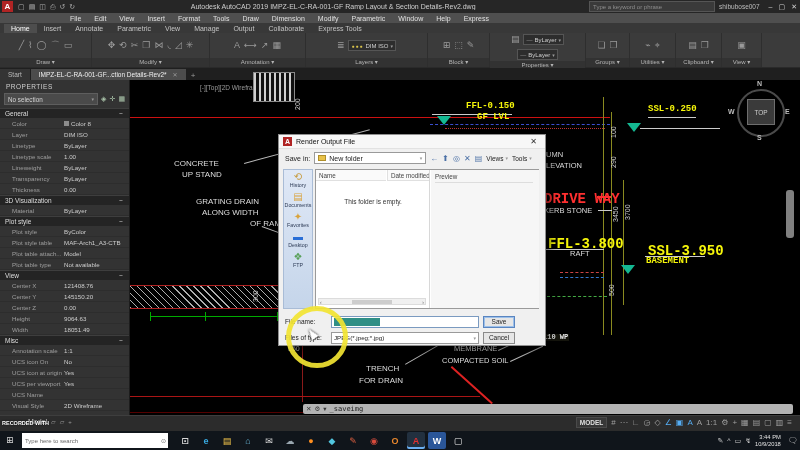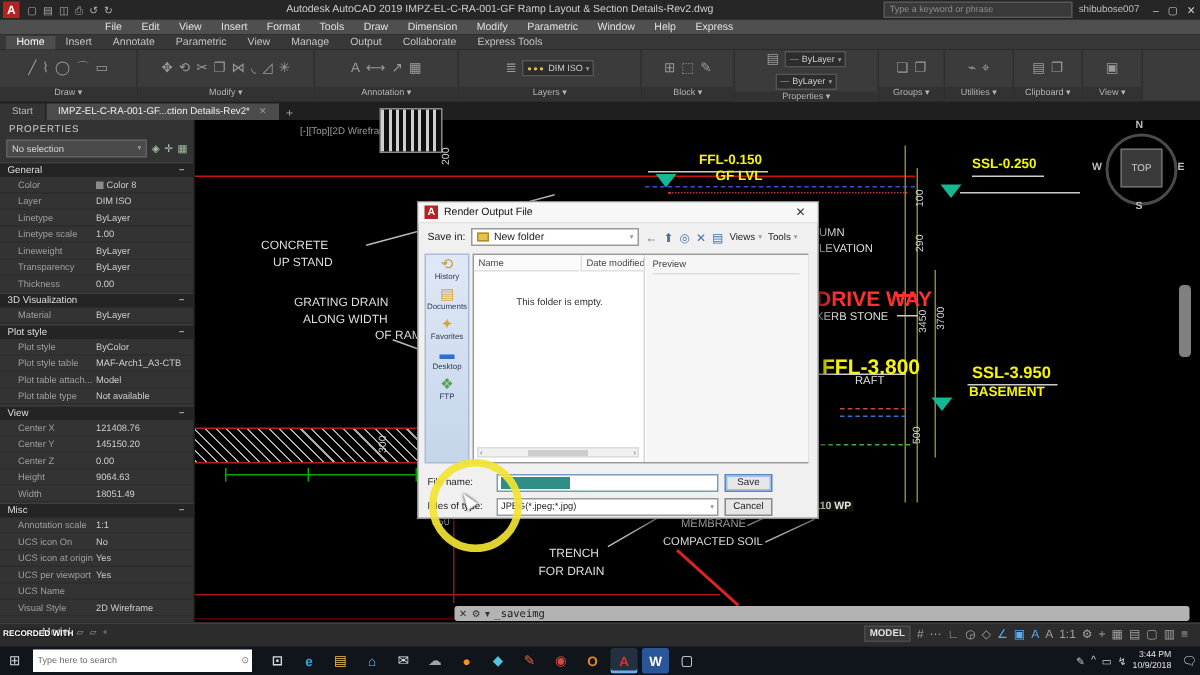--- a/index.html
+++ b/index.html
@@ -45,21 +45,21 @@
   .psel-ic{color:#a9c3a9;font-size:7px;}
   .sec-h{background:#242424;color:#dedede;font-size:6.5px;display:flex;justify-content:space-between;padding:1px 6px 1px 5px;border-top:1px solid #3e3e3e;}
   .prop-row{display:flex;border-bottom:1px solid #2d2d2d;padding:0 0 0 12px;height:10px;align-items:center;}
   .prop-row .pl{width:52px;color:#9f9f9f;font-size:6.2px;white-space:nowrap;overflow:hidden;}
   .prop-row .pv{flex:1;color:#cdcdcd;font-size:6.2px;white-space:nowrap;overflow:hidden;display:flex;align-items:center;gap:2px;}
   .swatch{width:5px;height:5px;background:#8c8c8c;display:inline-block;}
   
   #canvas{left:130px;top:80px;width:670px;height:335px;background:#000;}
   #vp-label{left:200px;top:84px;color:#9a9a9a;font-size:6.5px;}
   .anno{position:absolute;font-size:8px;white-space:nowrap;line-height:1;z-index:2;}
-  .anno.bold{font-weight:bold;}
+  .anno.bold{font-weight:bold;font-family:Liberation Mono, monospace;}
   .anno.rot{transform:rotate(-90deg);transform-origin:0 0;}
   .anno.chip{background:#15150d;padding:0 1px;}
   .ln{position:absolute;z-index:1;}
   .tri{position:absolute;width:0;height:0;border-left:7px solid transparent;border-right:7px solid transparent;border-top:9px solid #14b892;z-index:2;}
   
   #viewcube{left:730px;top:82px;width:60px;height:60px;z-index:2;}
   #vc-ring{position:absolute;left:7px;top:7px;width:44px;height:44px;border:2px solid #4a4a4a;border-radius:50%;}
   #vc-top{position:absolute;left:17px;top:17px;width:26px;height:24px;background:#3a3a3a;border:1px solid #6e6e6e;color:#cfcfcf;font-size:6.5px;display:flex;align-items:center;justify-content:center;}
   .vc-l{position:absolute;color:#bdbdbd;font-size:7px;font-weight:bold;}
   
@@ -315,21 +315,21 @@
   <div class="ln" style="left:786px;top:190px;width:8px;height:48px;background:#808080;border-radius:3px;"></div>
   <div class="ln" style="left:560px;top:272px;width:44px;height:0;border-top:1px dashed #cc4444;"></div>
   <div class="ln" style="left:560px;top:277px;width:44px;height:0;border-top:1px dashed #3377cc;"></div>
   <div class="ln" style="left:547px;top:296px;width:60px;height:0;border-top:1px dashed #44aa44;"></div>
 </div>
 
 <div id="anno-layer">
     <div class="anno bold" style="left: 466px; top: 102px; color: rgb(245, 245, 10); font-size: 9px;">FFL-0.150</div>
     <div class="anno bold" style="left: 477px; top: 113px; color: rgb(245, 245, 10); font-size: 9px;">GF LVL</div>
     <div class="anno bold" style="left: 648px; top: 105px; color: rgb(245, 245, 10); font-size: 9px;">SSL-0.250</div>
-    <div class="anno bold" style="left: 648px; top: 244px; color: rgb(245, 245, 10); font-size: 11px;">SSL-3.950</div>
+    <div class="anno bold" style="left: 648px; top: 244px; color: rgb(245, 245, 10); font-size: 14px;">SSL-3.950</div>
     <div class="anno bold" style="left: 646px; top: 257px; color: rgb(245, 245, 10); font-size: 9px;">BASEMENT</div>
     <div class="anno bold" style="left: 548px; top: 237px; color: rgb(245, 245, 10); font-size: 14px;">FFL-3.800</div>
     <div class="anno" style="left: 570px; top: 250px; color: rgb(222, 222, 222); font-size: 7.5px;">RAFT</div>
     <div class="anno bold" style="left: 544px; top: 192px; color: rgb(255, 48, 48); font-size: 14px;">DRIVE WAY</div>
     <div class="anno" style="left: 544px; top: 207px; color: rgb(222, 222, 222); font-size: 7.5px; text-align: center;">KERB STONE</div>
     <div class="anno" style="left: 546px; top: 151px; color: rgb(222, 222, 222); font-size: 7.5px;">UMN</div>
     <div class="anno" style="left: 546px; top: 162px; color: rgb(222, 222, 222); font-size: 7.5px;">LEVATION</div>
     <div class="anno" style="left: 174px; top: 160px; color: rgb(222, 222, 222); font-size: 8px;">CONCRETE</div>
     <div class="anno" style="left: 182px; top: 171px; color: rgb(222, 222, 222); font-size: 8px;">UP STAND</div>
     <div class="anno" style="left: 196px; top: 198px; color: rgb(222, 222, 222); font-size: 8px;">GRATING DRAIN</div>

